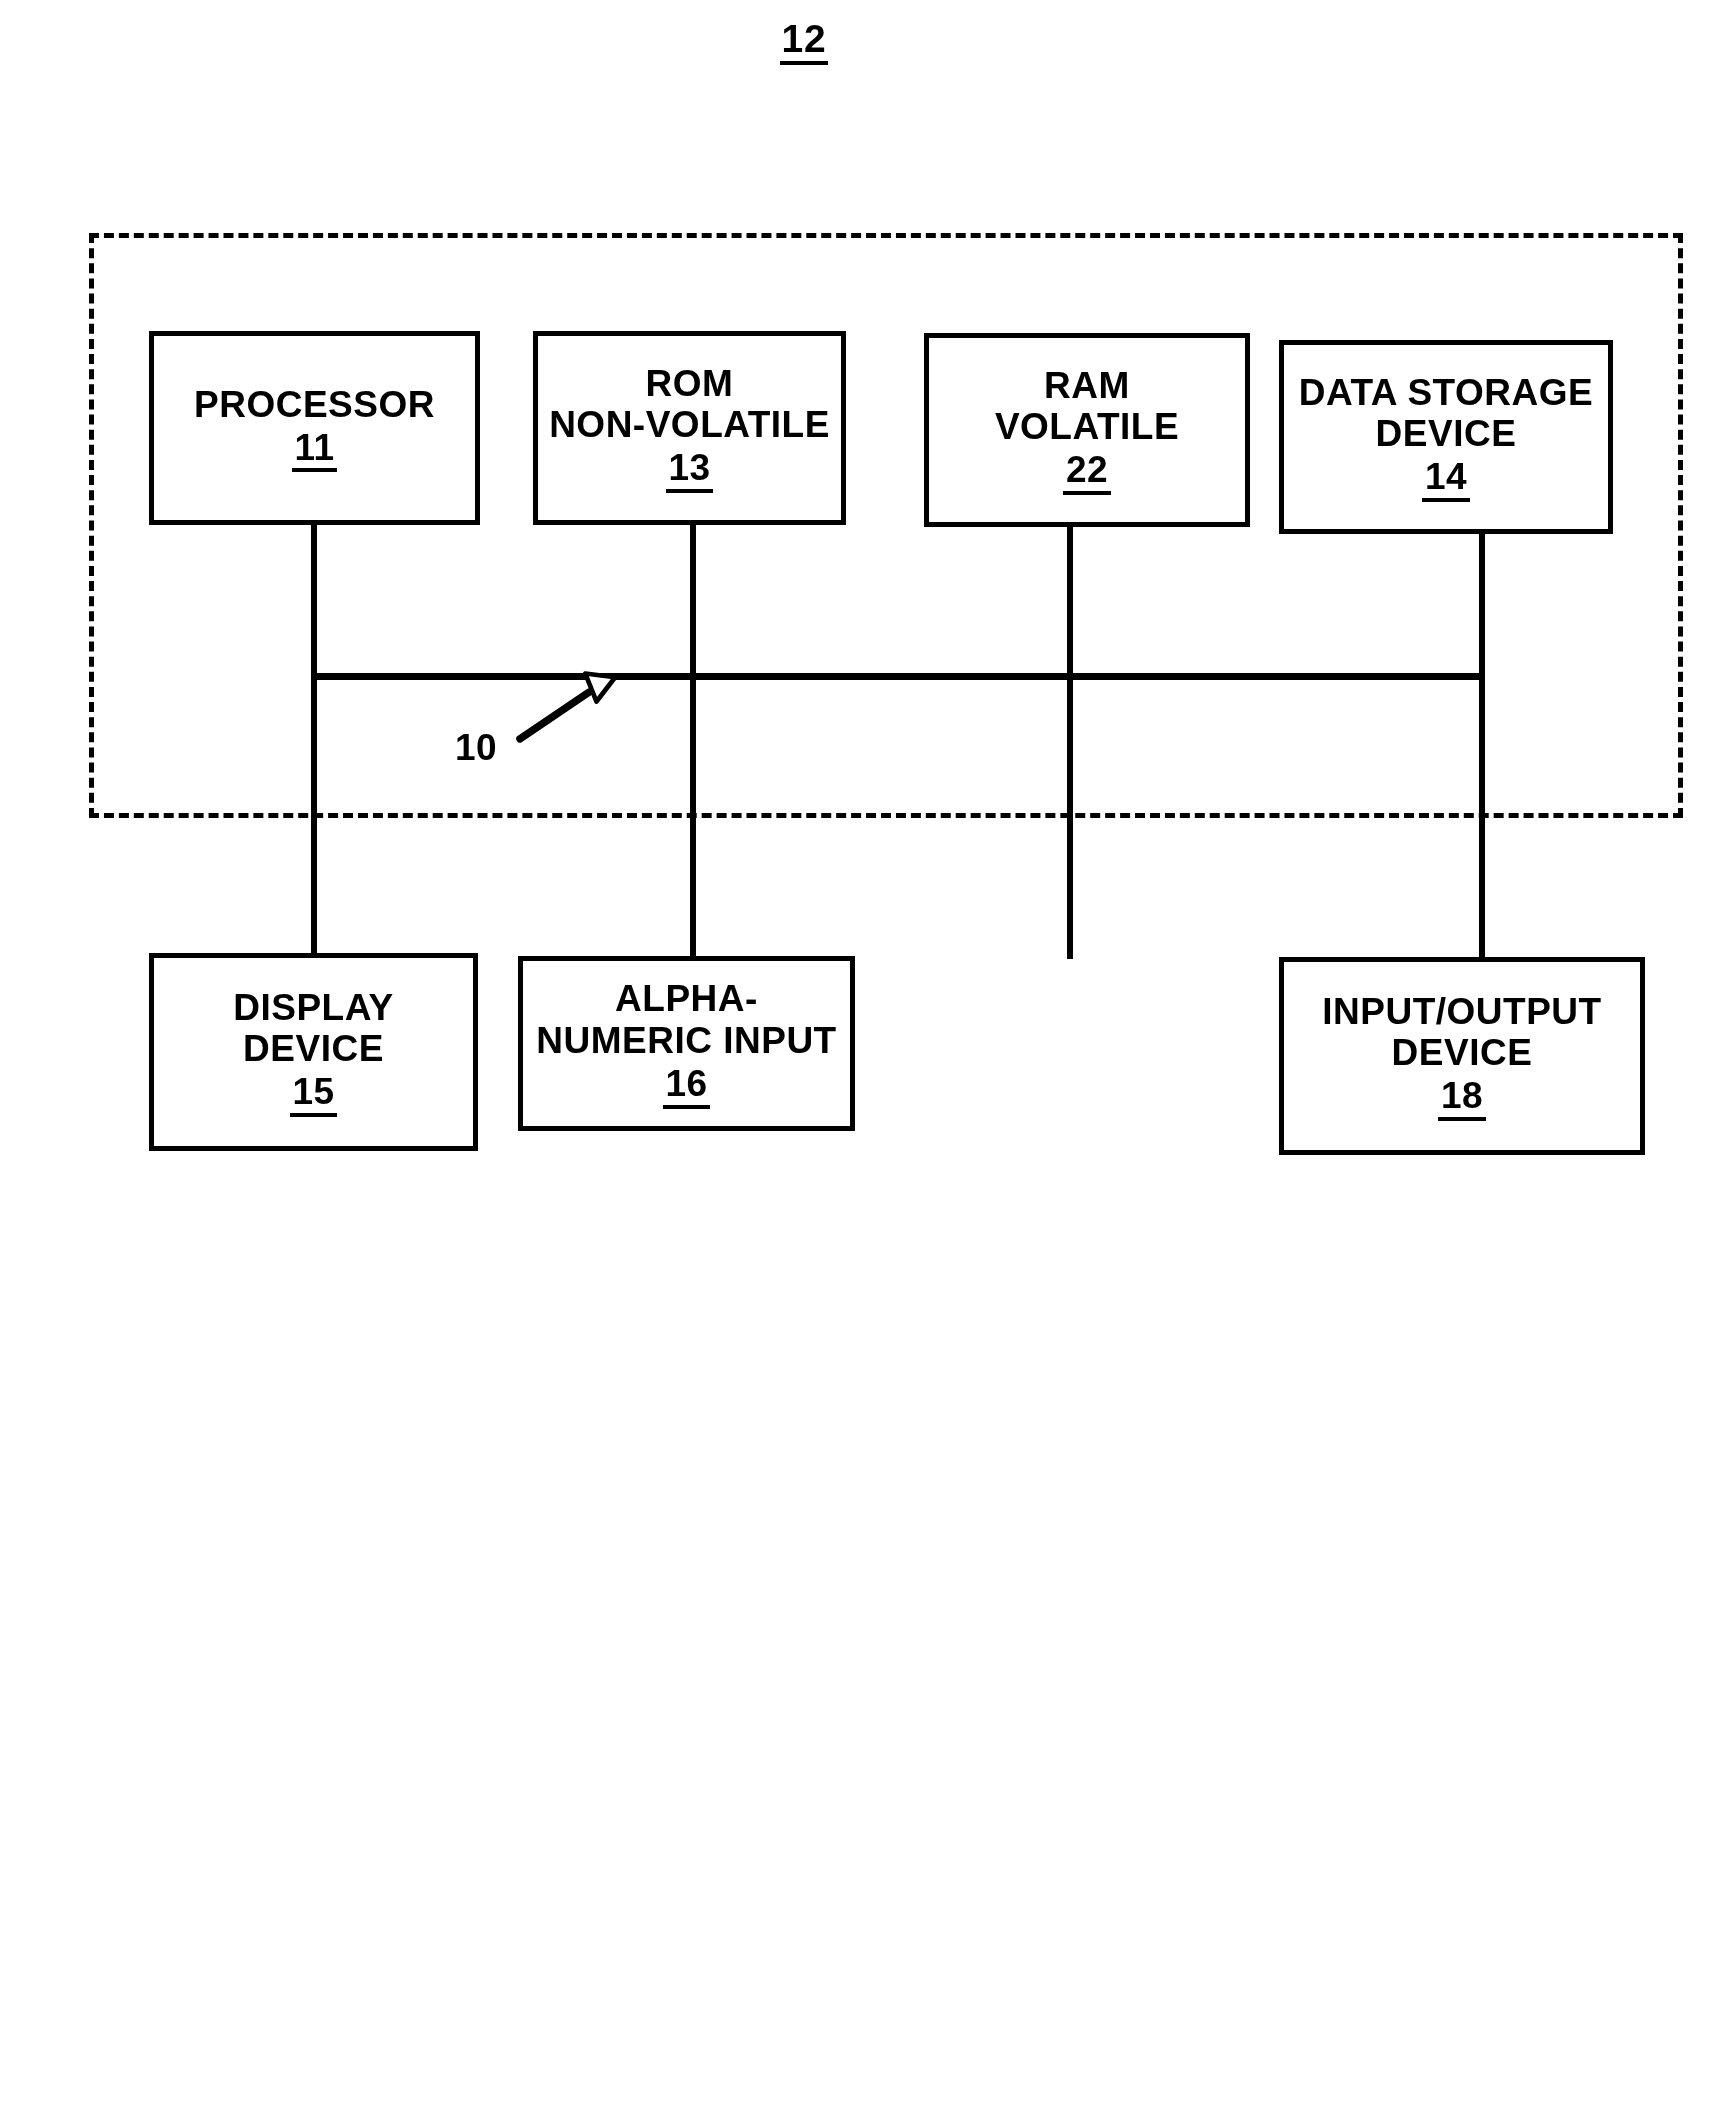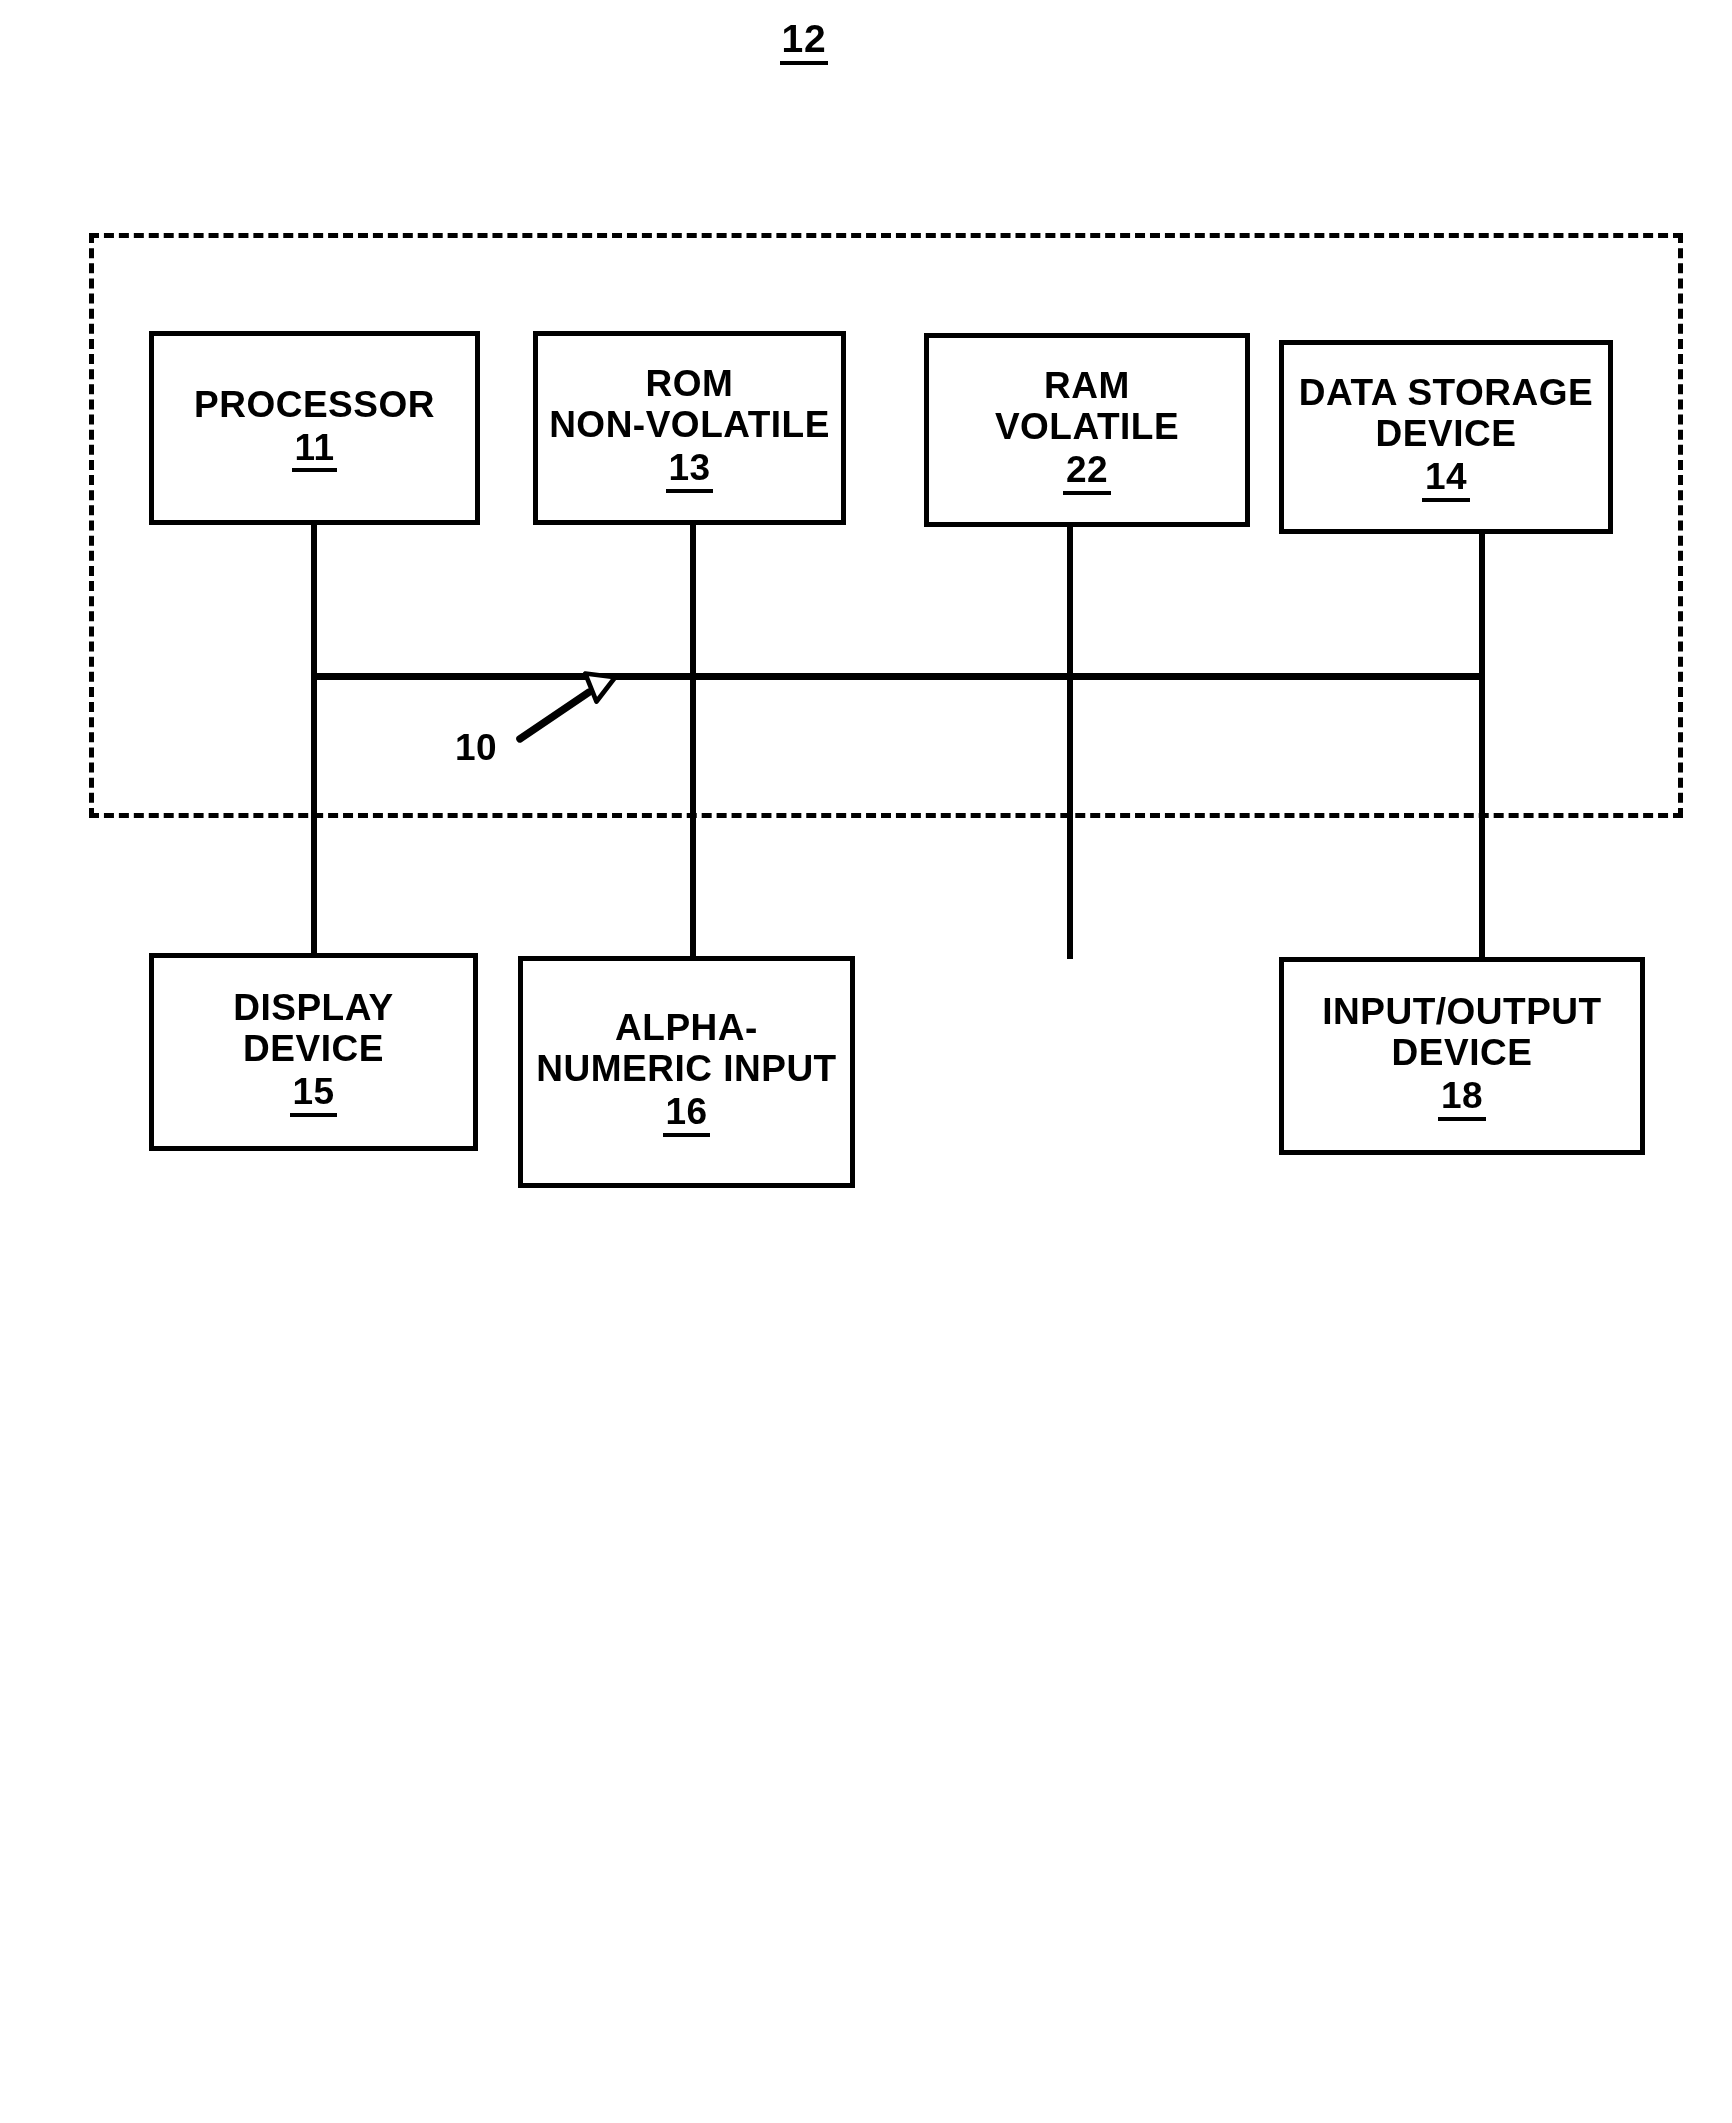--- a/index.html
+++ b/index.html
@@ -78,21 +78,21 @@
     padding: 0 2.8px 0.9px 2.8px;
     font-weight: bold;
   }
   
   #box-processor     { left: 149px;  top: 331px;  width: 331px; height: 194px; }
   #box-rom           { left: 533px;  top: 331px;  width: 313px; height: 194px; }
   #box-ram           { left: 924px;  top: 333px;  width: 326px; height: 194px; }
   #box-storage       { left: 1279px; top: 340px;  width: 334px; height: 194px; }
   
   #box-display       { left: 149px;  top: 953px; width: 329px; height: 198px; }
-  #box-alphanumeric  { left: 518px;  top: 956px; width: 337px; height: 232px; }
+  #box-alphanumeric  { left: 518px;  top: 956px; width: 337px; height: 175px; }
   #box-cursor        { left: 897px;  top: 956px; width: 326px; height: 195px; }
   #box-io            { left: 1279px; top: 957px; width: 366px; height: 198px; }
   
   .wire-v {
     position: absolute;
     width: 5.6px;
     background: #000000;
     z-index: 2;
   }
   .wire-h {

